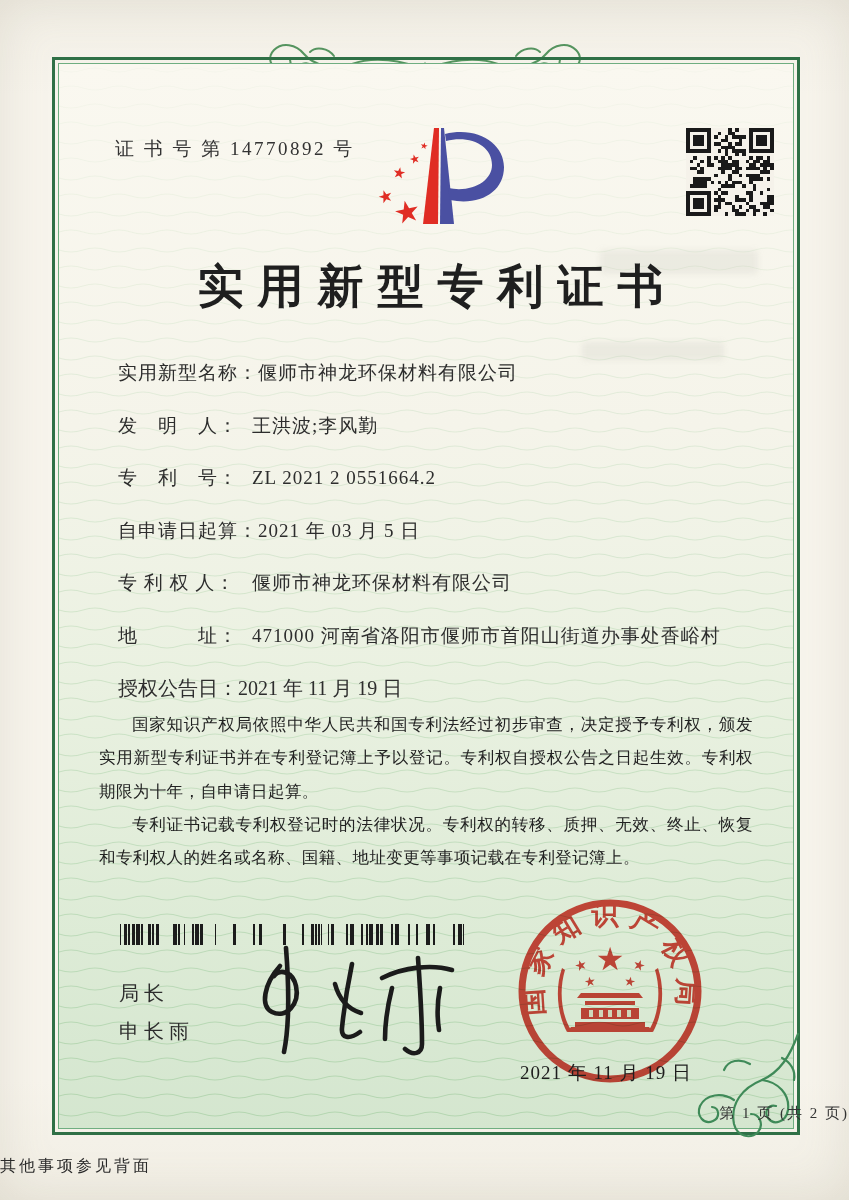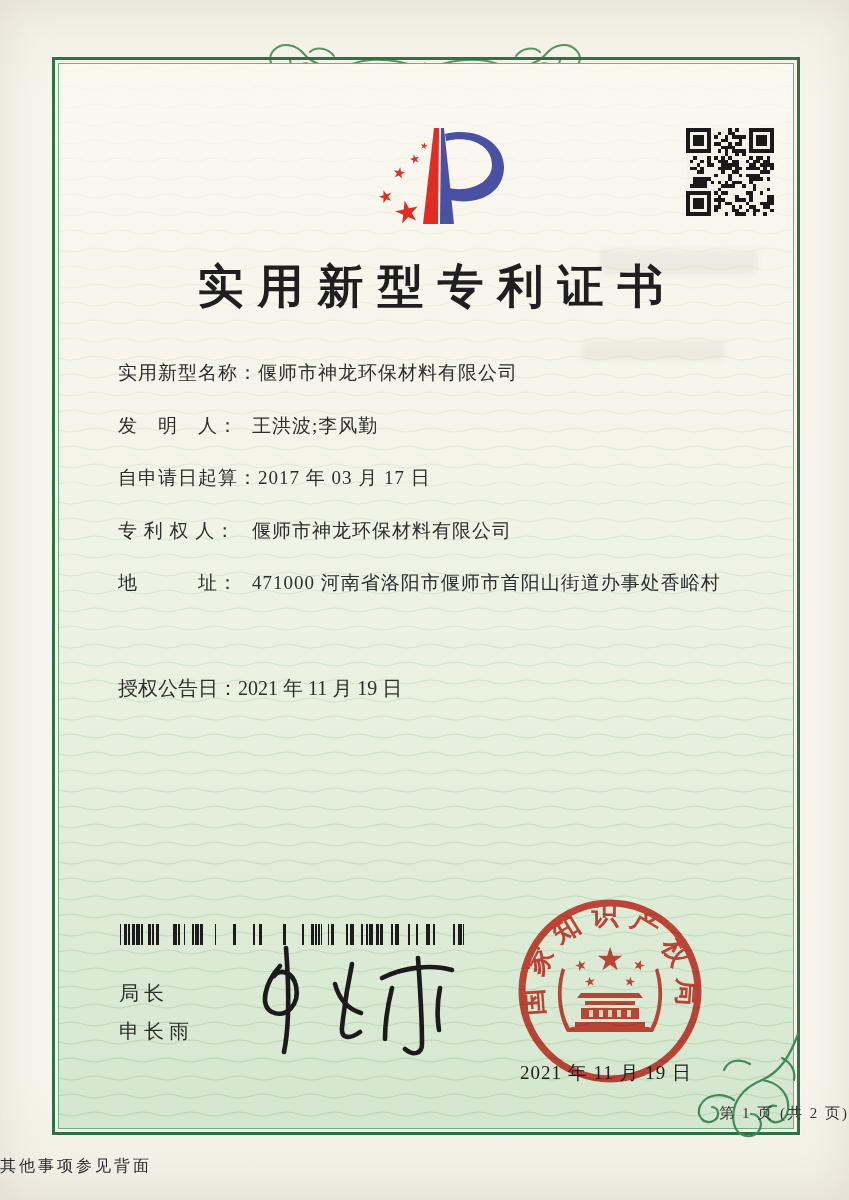--- a/index.html
+++ b/index.html
@@ -169,20 +169,21 @@
       <path d="M104,6 C96,28 86,44 68,52 C48,60 36,76 40,96 C43,108 56,112 64,104 C70,97 66,86 57,86"></path>
       <path d="M68,52 C84,54 96,66 94,82 C92,94 80,98 74,90 C70,84 74,76 82,78"></path>
       <path d="M40,72 C28,64 12,66 6,78 C2,88 10,97 19,93 C26,90 26,80 18,79"></path>
       <path d="M56,36 C46,30 34,32 30,42"></path>
       <path d="M88,30 C96,34 102,42 100,52"></path>
     </g>
   </svg>
 
   <div class="content">
 
+    <div class="cert-number">证 书 号 第 14770892 号</div>
 
     <svg class="logo" width="175" height="112" viewBox="0 0 175 112">
       <polygon points="94,8 99,8 98,104 83,104" fill="#e02d24"></polygon>
       <polygon points="101,8 104,8 114,104 100,104" fill="#4a50a2"></polygon>
       <path d="M105,14 C138,6 164,24 164,47 C164,72 140,86 110,80 L108,68 C132,73 152,61 152,45 C152,26 131,15 106,21 Z" fill="#4a50a2"></path>
       <g fill="#e02d24" font-family="'DejaVu Sans',sans-serif" text-anchor="middle">
         <text x="68" y="102" font-size="30" transform="rotate(-12 68 96)">★</text>
         <text x="46" y="82" font-size="17" transform="rotate(-18 46 78)">★</text>
         <text x="59" y="58" font-size="15" transform="rotate(10 59 54)">★</text>
         <text x="75" y="43" font-size="12" transform="rotate(-14 75 40)">★</text>
@@ -392,34 +393,41 @@
     <div class="title">实用新型专利证书</div>
 
     <div class="fields">
       <div class="field-row">
         <span class="field-label">实用新型名称：</span><span class="field-value">偃师市神龙环保材料有限公司</span>
       </div>
       <div class="field-row">
         <span class="field-label">发　明　人：</span><span class="field-value">王洪波;李风勤</span>
       </div>
       <div class="field-row">
-        <span class="field-label">自申请日起算：</span><span class="field-value">2017 年 03 月 17 日</span>
+        <span class="field-label">专　利　号：</span><span class="field-value">ZL 2021 2 0551664.2</span>
+      </div>
+      <div class="field-row">
+        <span class="field-label">自申请日起算：</span><span class="field-value">2021 年 03 月 5 日</span>
       </div>
       <div class="field-row">
         <span class="field-label">专 利 权 人：</span><span class="field-value">偃师市神龙环保材料有限公司</span>
       </div>
       <div class="field-row">
         <span class="field-label">地　　　址：</span><span class="field-value">471000 河南省洛阳市偃师市首阳山街道办事处香峪村</span>
       </div>
     </div>
 
     <div class="grant-row">
       <span>授权公告日：</span><span>2021 年 11 月 19 日</span>
     </div>
 
+    <div class="body-text">
+      <p>国家知识产权局依照中华人民共和国专利法经过初步审查，决定授予专利权，颁发实用新型专利证书并在专利登记簿上予以登记。专利权自授权公告之日起生效。专利权期限为十年，自申请日起算。</p>
+      <p>专利证书记载专利权登记时的法律状况。专利权的转移、质押、无效、终止、恢复和专利权人的姓名或名称、国籍、地址变更等事项记载在专利登记簿上。</p>
+    </div>
 
     <svg class="barcode" width="352" height="21" viewBox="0 0 352 21" shape-rendering="crispEdges">
         <rect x="0" y="0" width="1.2" height="21" fill="#1c1c1c"></rect>
         <rect x="4.149196792114527" y="0" width="2.6" height="21" fill="#1c1c1c"></rect>
         <rect x="8.441344505827875" y="0" width="1.8" height="21" fill="#1c1c1c"></rect>
         <rect x="12.258660834515467" y="0" width="2.6" height="21" fill="#1c1c1c"></rect>
         <rect x="16.001747235190123" y="0" width="3.6" height="21" fill="#1c1c1c"></rect>
         <rect x="20.83544920743443" y="0" width="1.8" height="21" fill="#1c1c1c"></rect>
         <rect x="27.756450070952994" y="0" width="3.6" height="21" fill="#1c1c1c"></rect>
         <rect x="32.47249632030725" y="0" width="1.2" height="21" fill="#1c1c1c"></rect>

